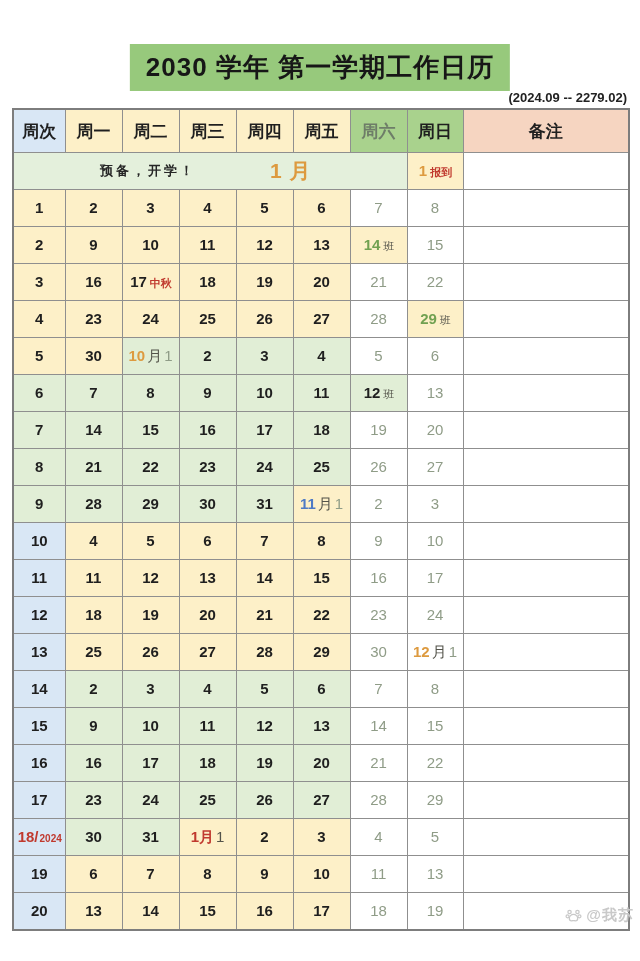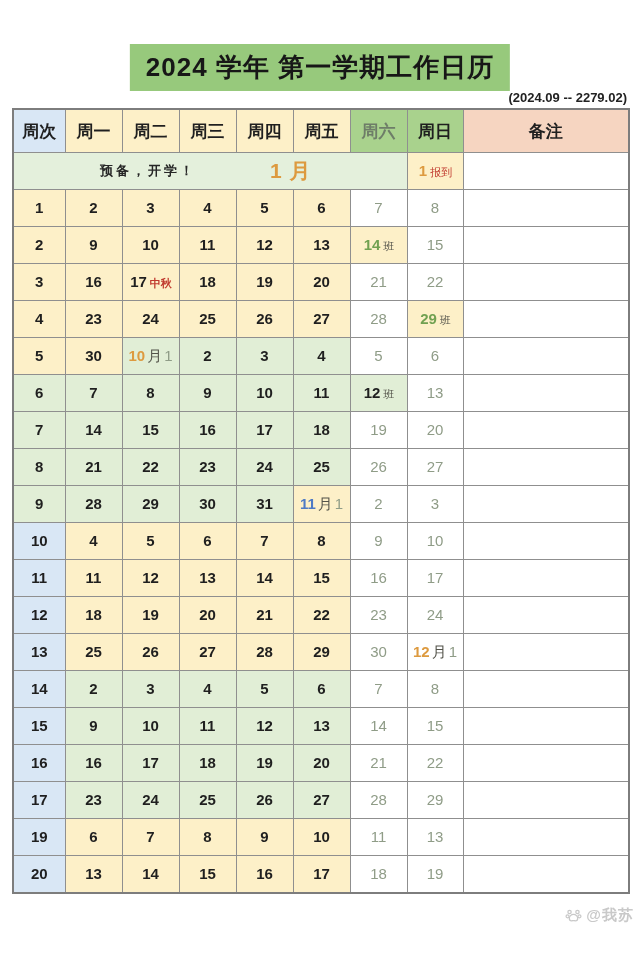--- a/index.html
+++ b/index.html
@@ -41,21 +41,21 @@
   }
   .watermark{
     position:absolute;top:906px;right:6px;display:flex;align-items:center;gap:3px;
     color:#c9c9c9;font-size:15px;font-weight:700;letter-spacing:1px;
   }
 </style>
 </head>
 <body>
 
 <div class="page">
-  <div class="title-band" style="background: rgb(151, 201, 124);">2024 学年  第一学期工作日历</div>
+  <div class="title-band" style="background: rgb(151, 201, 124);">2030 学年  第一学期工作日历</div>
   <div class="subtitle">(2024.09 -- 2279.02)</div>
 
   <table class="cal">
     <colgroup>
       <col style="width:52px">
       <col style="width:57px">
         <col style="width:57px">
         <col style="width:57px">
       <col style="width:57px">
         <col style="width:57px">
@@ -75,21 +75,21 @@
           <th style="background: rgb(169, 210, 141); color: rgb(31, 31, 31);">周日</th>
           <th style="background: rgb(246, 213, 193); color: rgb(31, 31, 31);">备注</th>
         </tr>
     </thead>
     <tbody id="cal-body">
         <tr>
           <td colspan="7" class="banner-cell" style="background: rgb(228, 240, 220);">
             <span class="banner-note">预备，开学！</span>
             <span class="banner-month" style="color: rgb(221, 154, 63);">1 月</span>
           </td>
-          <td style="background: rgb(253, 240, 200);"><span class="pt-n" style="color: rgb(221, 154, 63); font-weight: 700;">1</span><span class="pt-s" style="color: rgb(192, 57, 46); font-weight: 400; text-align: right;">报到</span></td>
+          <td style="background: rgb(253, 240, 200);"><span class="pt-n" style="color: rgb(221, 154, 63); font-weight: 700;">1</span><span class="pt-s" style="color: rgb(192, 57, 46); font-weight: 700; text-align: right;">报到</span></td>
           <td style="background: rgb(255, 255, 255);"></td>
         </tr>
         <tr>
           <td style="background: rgb(253, 240, 200);"><span class="pt-n" style="color: rgb(31, 31, 31); font-weight: 700;">1</span></td>
           <td style="background: rgb(253, 240, 200);"><span class="pt-n" style="color: rgb(31, 31, 31); font-weight: 700;">2</span></td>
           <td style="background: rgb(253, 240, 200);"><span class="pt-n" style="color: rgb(31, 31, 31); font-weight: 700;">3</span></td>
           <td style="background: rgb(253, 240, 200);"><span class="pt-n" style="color: rgb(31, 31, 31); font-weight: 700;">4</span></td>
           <td style="background: rgb(253, 240, 200);"><span class="pt-n" style="color: rgb(31, 31, 31); font-weight: 700;">5</span></td>
           <td style="background: rgb(253, 240, 200);"><span class="pt-n" style="color: rgb(31, 31, 31); font-weight: 700;">6</span></td>
           <td style="background: rgb(255, 255, 255);"><span class="pt-n" style="color: rgb(143, 156, 135); font-weight: 400;">7</span></td>
@@ -263,20 +263,31 @@
         </tr>
         <tr>
           <td style="background: rgb(217, 231, 245);"><span class="pt-n" style="color: rgb(31, 31, 31); font-weight: 700;">17</span></td>
           <td style="background: rgb(225, 238, 214);"><span class="pt-n" style="color: rgb(31, 31, 31); font-weight: 700;">23</span></td>
           <td style="background: rgb(225, 238, 214);"><span class="pt-n" style="color: rgb(31, 31, 31); font-weight: 700;">24</span></td>
           <td style="background: rgb(225, 238, 214);"><span class="pt-n" style="color: rgb(31, 31, 31); font-weight: 700;">25</span></td>
           <td style="background: rgb(225, 238, 214);"><span class="pt-n" style="color: rgb(31, 31, 31); font-weight: 700;">26</span></td>
           <td style="background: rgb(225, 238, 214);"><span class="pt-n" style="color: rgb(31, 31, 31); font-weight: 700;">27</span></td>
           <td style="background: rgb(255, 255, 255);"><span class="pt-n" style="color: rgb(143, 156, 135); font-weight: 400;">28</span></td>
           <td style="background: rgb(255, 255, 255);"><span class="pt-n" style="color: rgb(143, 156, 135); font-weight: 400;">29</span></td>
+          <td style="background: rgb(255, 255, 255);"></td>
+        </tr>
+        <tr>
+          <td style="background: rgb(217, 231, 245);"><span class="pt-n" style="color: rgb(192, 57, 46); font-weight: 700;">18/</span><span class="pt-xs" style="color: rgb(192, 57, 46); font-weight: 700;">2024</span></td>
+          <td style="background: rgb(225, 238, 214);"><span class="pt-n" style="color: rgb(31, 31, 31); font-weight: 700;">30</span></td>
+          <td style="background: rgb(225, 238, 214);"><span class="pt-n" style="color: rgb(31, 31, 31); font-weight: 700;">31</span></td>
+          <td style="background: rgb(253, 240, 200);"><span class="pt-n" style="color: rgb(192, 57, 46); font-weight: 700;">1月</span><span class="pt-n" style="color: rgb(83, 83, 74); font-weight: 400;">1</span></td>
+          <td style="background: rgb(253, 240, 200);"><span class="pt-n" style="color: rgb(31, 31, 31); font-weight: 700;">2</span></td>
+          <td style="background: rgb(253, 240, 200);"><span class="pt-n" style="color: rgb(31, 31, 31); font-weight: 700;">3</span></td>
+          <td style="background: rgb(255, 255, 255);"><span class="pt-n" style="color: rgb(143, 156, 135); font-weight: 400;">4</span></td>
+          <td style="background: rgb(255, 255, 255);"><span class="pt-n" style="color: rgb(143, 156, 135); font-weight: 400;">5</span></td>
           <td style="background: rgb(255, 255, 255);"></td>
         </tr>
         <tr>
           <td style="background: rgb(217, 231, 245);"><span class="pt-n" style="color: rgb(31, 31, 31); font-weight: 700;">19</span></td>
           <td style="background: rgb(253, 240, 200);"><span class="pt-n" style="color: rgb(31, 31, 31); font-weight: 700;">6</span></td>
           <td style="background: rgb(253, 240, 200);"><span class="pt-n" style="color: rgb(31, 31, 31); font-weight: 700;">7</span></td>
           <td style="background: rgb(253, 240, 200);"><span class="pt-n" style="color: rgb(31, 31, 31); font-weight: 700;">8</span></td>
           <td style="background: rgb(253, 240, 200);"><span class="pt-n" style="color: rgb(31, 31, 31); font-weight: 700;">9</span></td>
           <td style="background: rgb(253, 240, 200);"><span class="pt-n" style="color: rgb(31, 31, 31); font-weight: 700;">10</span></td>
           <td style="background: rgb(255, 255, 255);"><span class="pt-n" style="color: rgb(143, 156, 135); font-weight: 400;">11</span></td>

